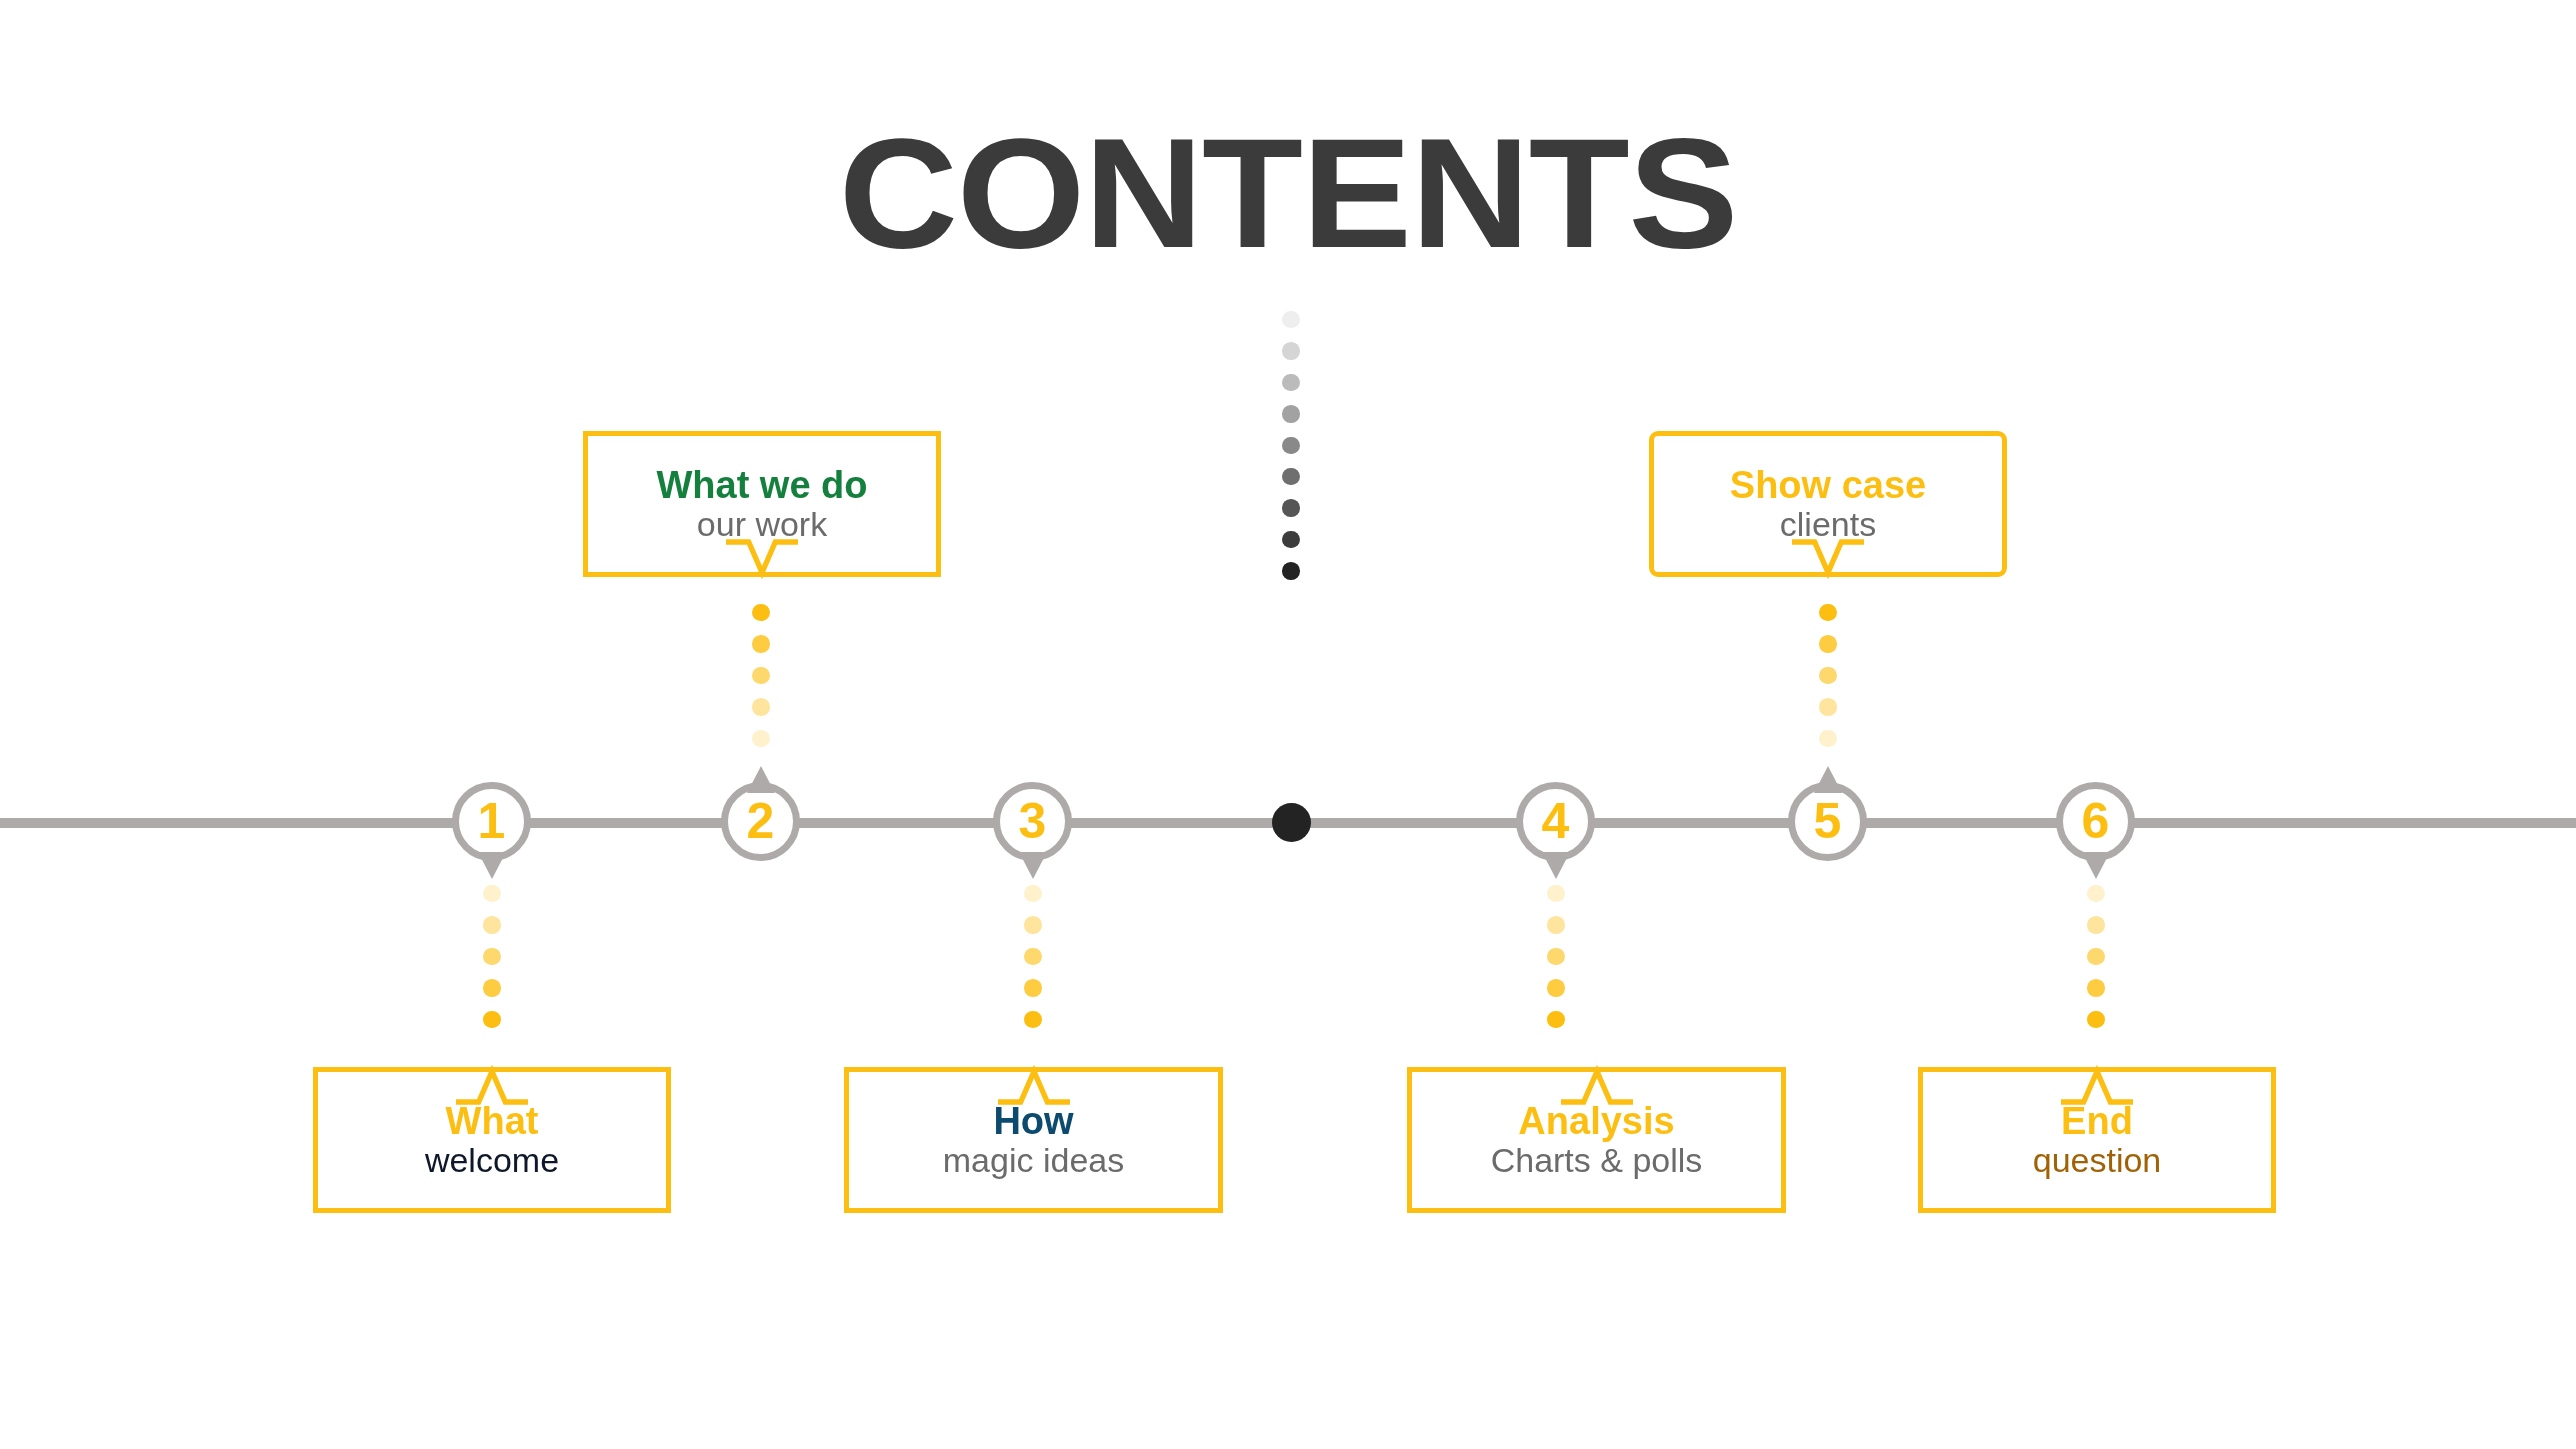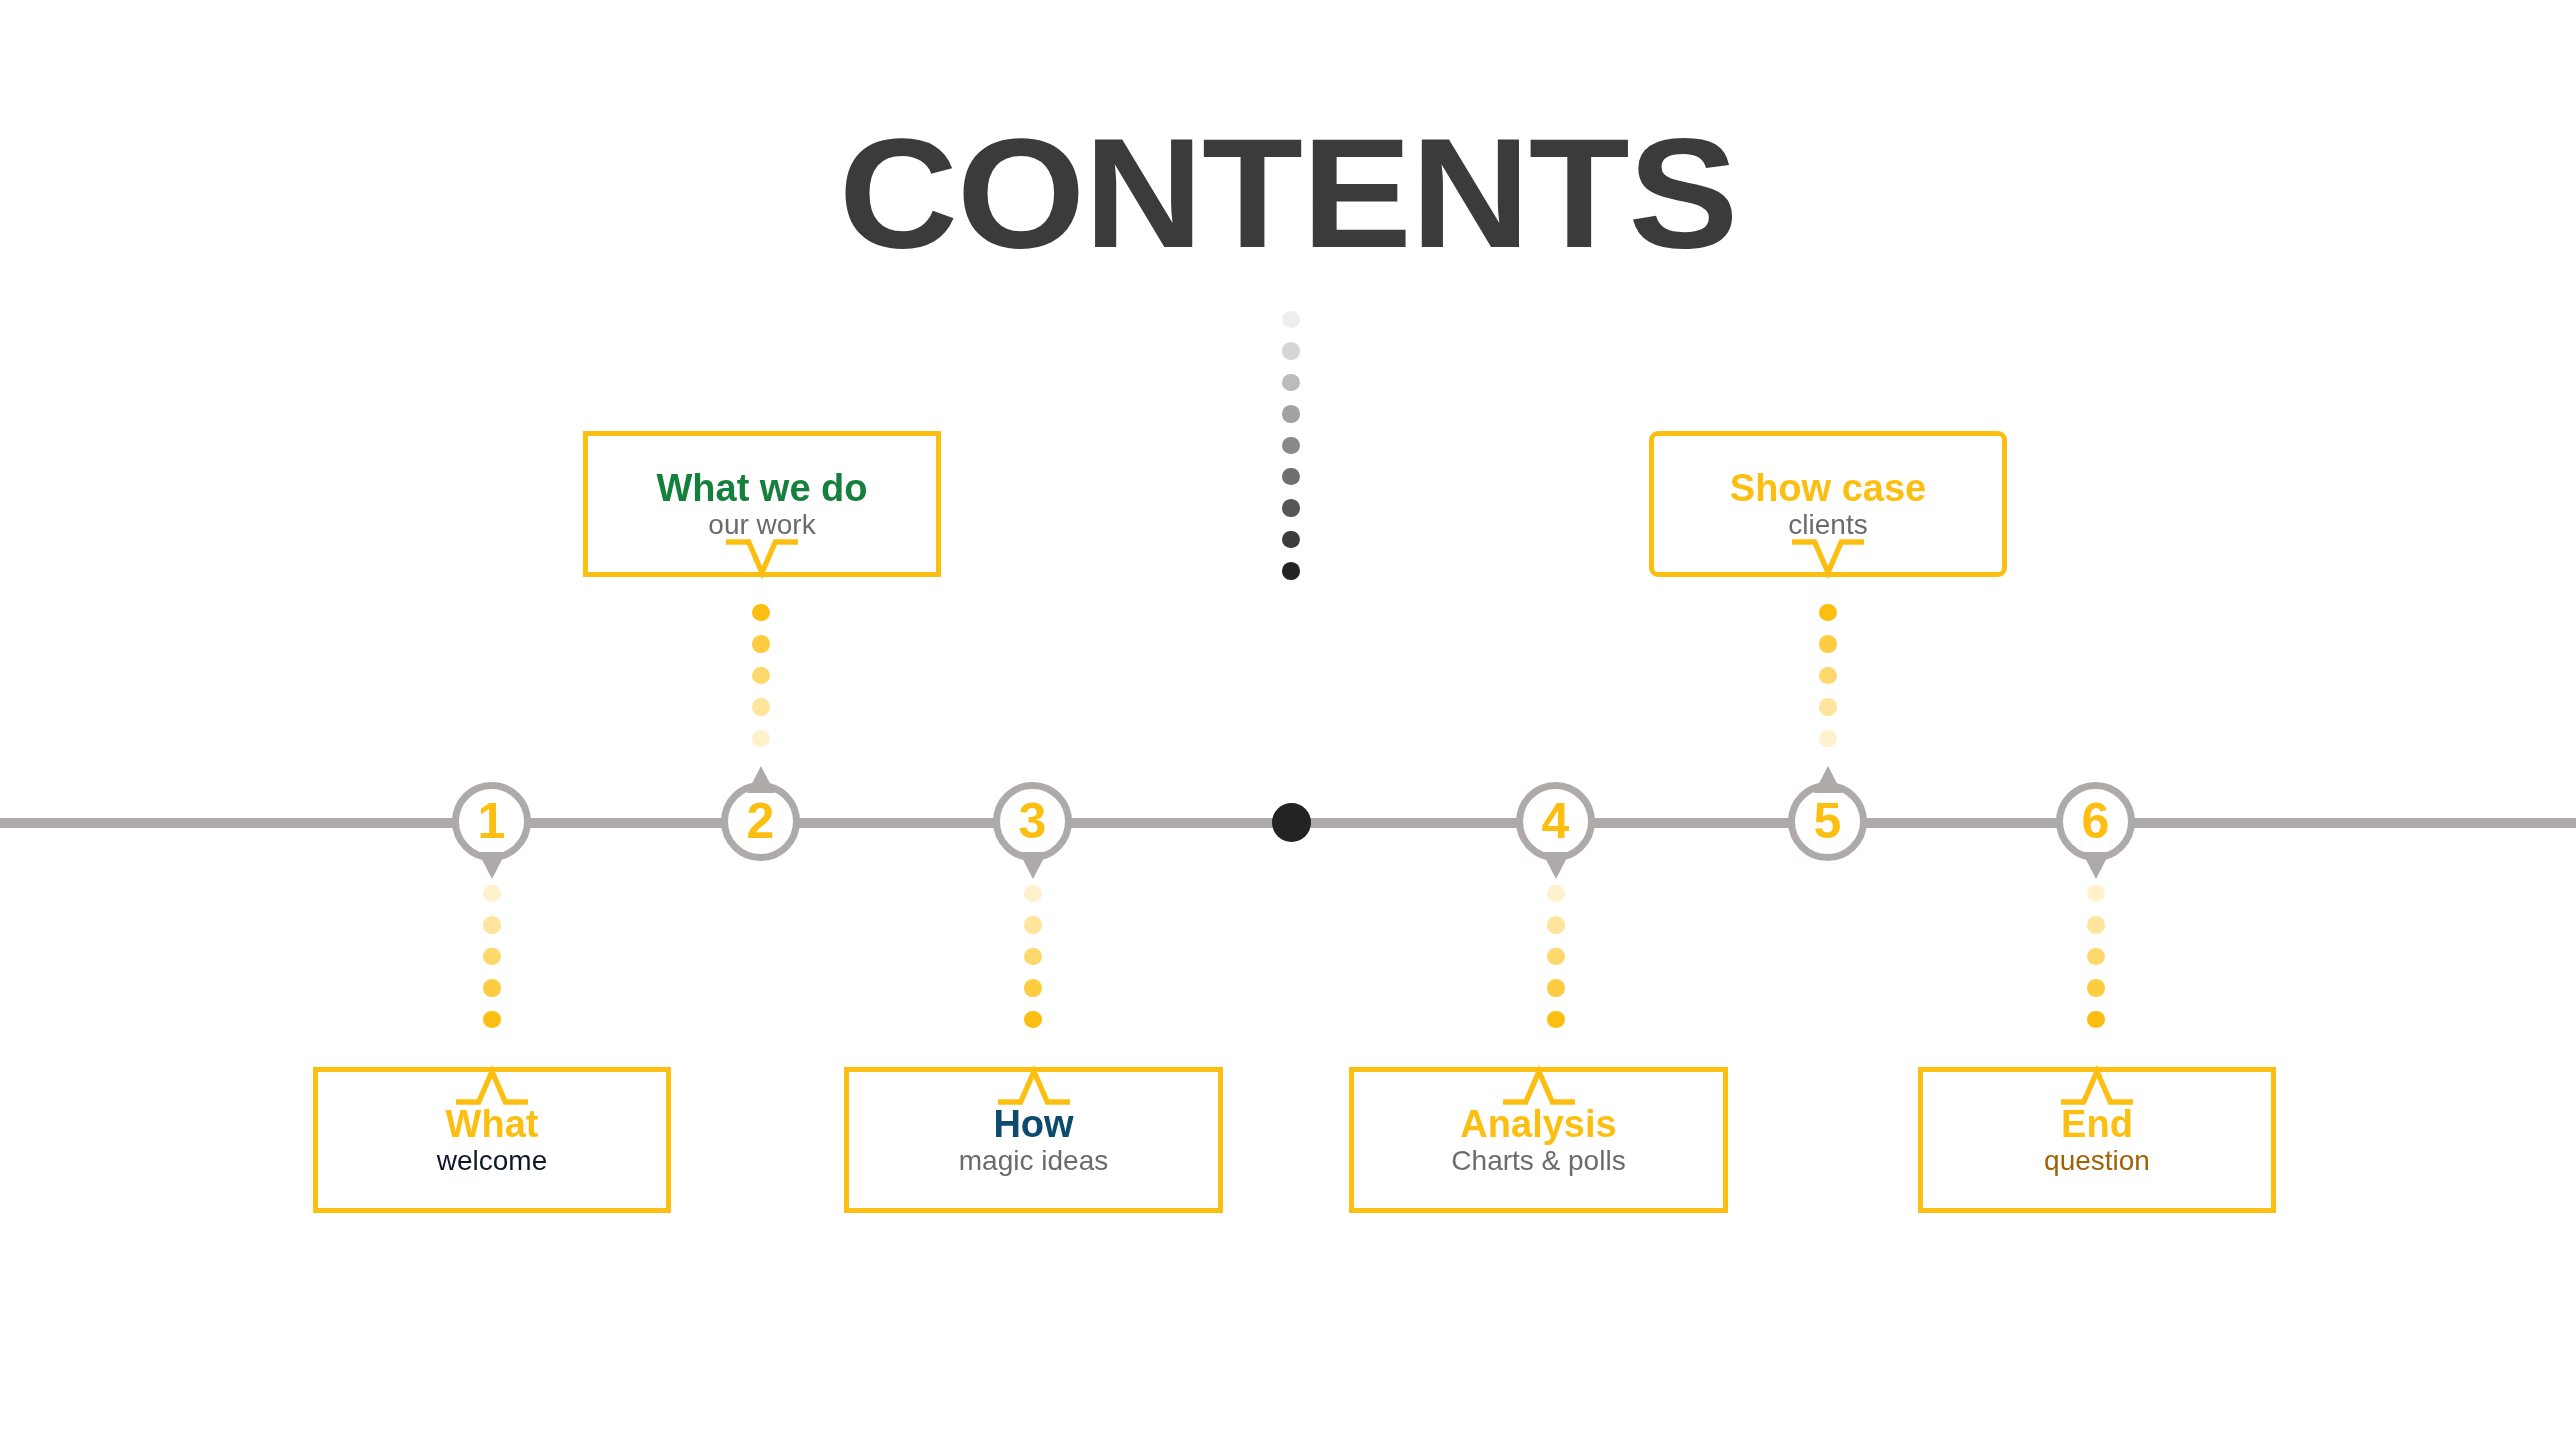--- a/index.html
+++ b/index.html
@@ -128,21 +128,21 @@
     font-family: "Liberation Sans", sans-serif;
     font-weight: bold;
     font-size: 38px;
     line-height: 1.04;
     color: #fcbf11;
     white-space: nowrap;
   }
   .callout-sub {
     font-family: "Liberation Sans", sans-serif;
     font-weight: normal;
-    font-size: 28px;
+    font-size: 34px;
     line-height: 1.06;
     color: #6b6b6b;
     white-space: nowrap;
     margin-top: 1.3px;
   }
 
   
   .notch {
     position: absolute;
     left: 50%;
@@ -263,21 +263,21 @@
           </svg>
         </div>
       </div>
       <div class="dot-chain" style="left: 1033px; top: 885px;">
         <div class="dot" style="background: rgba(252, 191, 17, 0.22);"></div>
         <div class="dot" style="background: rgba(252, 191, 17, 0.416);"></div>
         <div class="dot" style="background: rgba(252, 191, 17, 0.61);"></div>
         <div class="dot" style="background: rgba(252, 191, 17, 0.804);"></div>
         <div class="dot" style="background: rgb(252, 191, 17);"></div>
       </div>
-      <div class="callout" style="width: 379px; height: 146px; left: 1349px; top: 1067px; border-color: rgb(252, 191, 17);">
+      <div class="callout" style="width: 379px; height: 146px; left: 1407px; top: 1067px; border-color: rgb(252, 191, 17);">
         <div class="callout-title" style="color: rgb(252, 191, 17);">Analysis</div>
         <div class="callout-sub" style="color: rgb(107, 107, 107);">Charts &amp; polls</div>
         <div class="notch top">
           <svg width="72" height="38" viewBox="0 0 108 56">
             <path fill="#ffffff" d="M0,46 H108 V56 H0 Z"></path>
             <path fill="none" stroke="#fcbf11" stroke-width="8" stroke-linecap="butt" stroke-linejoin="miter" d="M0,52 L34,52 L54,6 L74,52 L108,52"></path>
           </svg>
         </div>
       </div>
       <div class="dot-chain" style="left: 1556px; top: 885px;">

